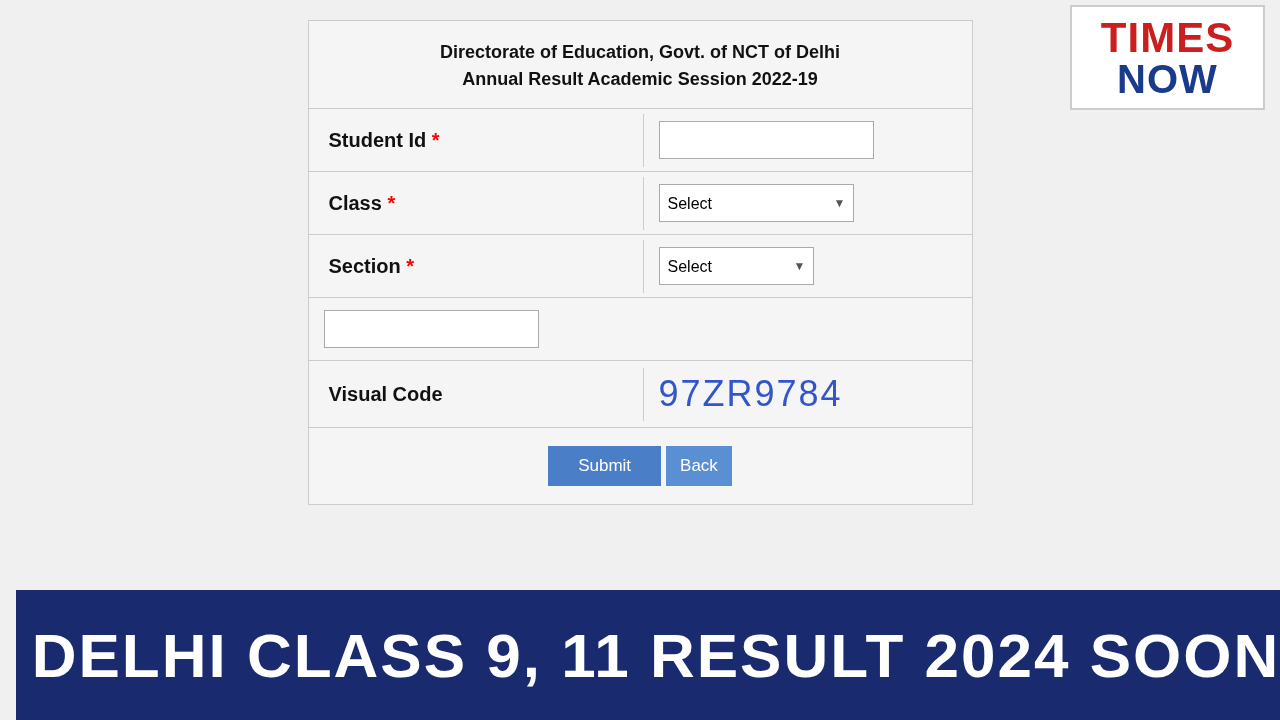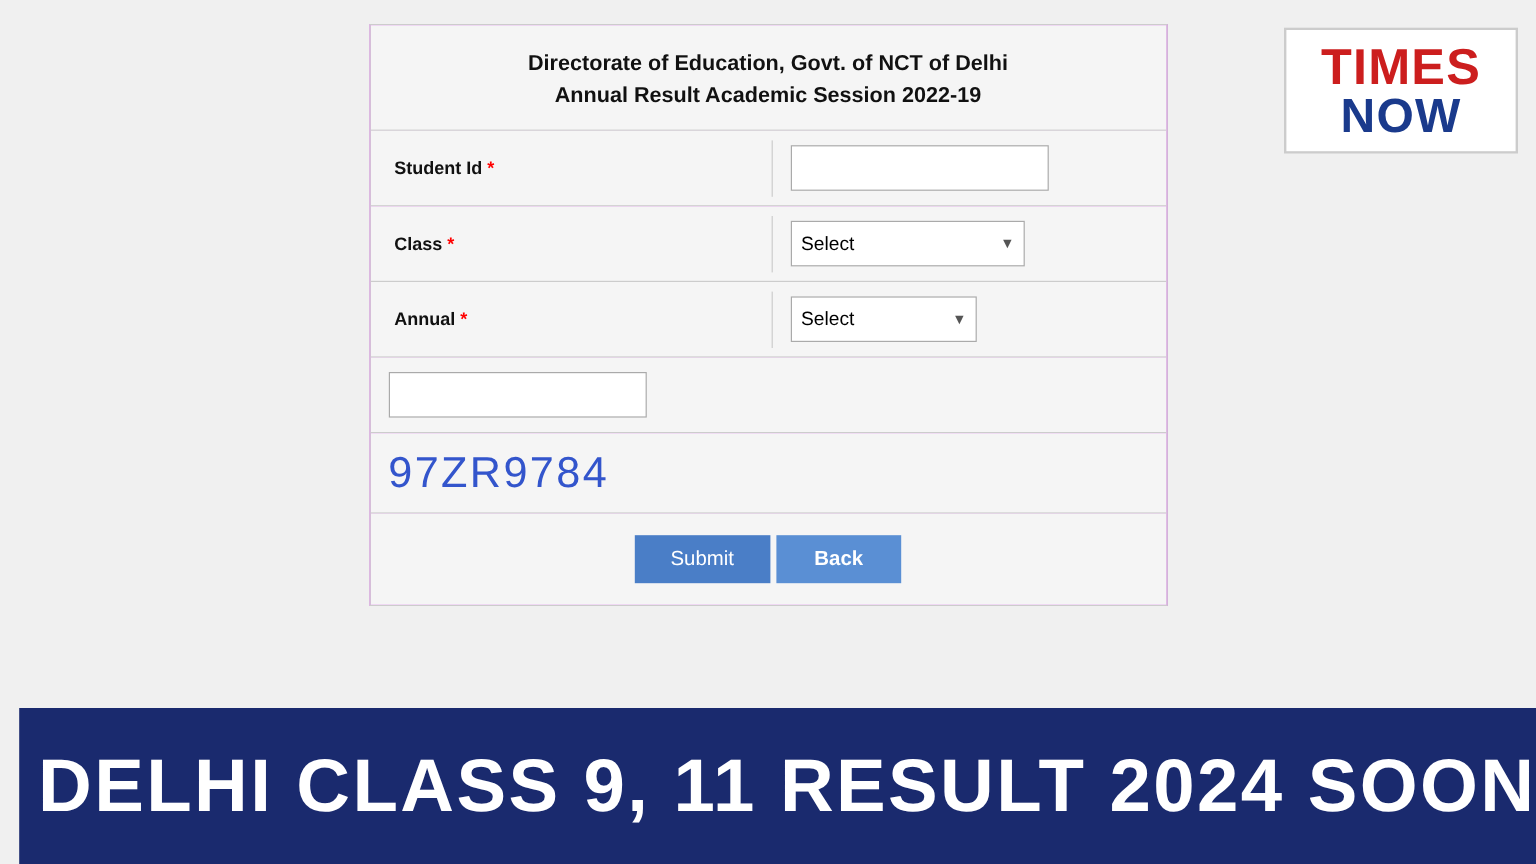--- a/index.html
+++ b/index.html
@@ -20,21 +20,21 @@
       display: flex;
       justify-content: center;
       align-items: flex-start;
       padding-top: 20px;
       position: relative;
     }
 
     
     .times-now-logo {
       position: absolute;
-      top: 23px;
+      top: 5px;
       right: 15px;
       width: 195px;
       height: 105px;
       background: white;
       border: 2px solid #ccc;
       display: flex;
       flex-direction: column;
       align-items: center;
       justify-content: center;
       padding: 5px;
@@ -84,21 +84,21 @@
       display: flex;
       align-items: center;
       border-bottom: 1px solid #ccc;
       background: #f5f5f5;
       min-height: 62px;
     }
 
     .form-label {
       width: 335px;
       padding: 15px 20px;
-      font-size: 15px;
+      font-size: 20px;
       font-weight: bold;
       color: #111;
       border-right: 1px solid #ccc;
     }
 
     .required {
       color: red;
     }
 
     .form-field {
@@ -178,27 +178,27 @@
       padding: 10px 30px;
       background: #4a7ec7;
       color: white;
       border: none;
       font-size: 17px;
       cursor: pointer;
       font-weight: normal;
     }
 
     .btn-back {
-      padding: 10px 32px;
+      padding: 10px 14px;
       background: #5a8fd4;
       color: white;
       border: none;
       font-size: 17px;
       cursor: pointer;
-      font-weight: bold;
+      font-weight: normal;
     }
 
     
     .bottom-banner {
       position: absolute;
       bottom: 0;
       left: 16px;
       width: 100%;
       height: 130px;
       background: #1a2a6e;
@@ -253,39 +253,42 @@
         <div class="select-wrapper">
           <select class="form-select-class">
             <option>Select</option>
           </select>
         </div>
       </div>
     </div>
 
     <div class="form-row">
       <div class="form-label">
-        <span>Annual</span>
+        <span>Section</span>
         <span class="required">*</span>
       </div>
       <div class="form-field">
         <div class="select-wrapper">
           <select class="form-select-section">
             <option>Select</option>
           </select>
         </div>
       </div>
     </div>
 
     <div class="form-row">
       <div class="form-field">
         <input type="text" class="form-input" style="">
       </div>
     </div>
 
     <div class="form-row">
+      <div class="form-label">
+        <span>Visual Code</span>
+      </div>
       <div class="form-field">
         <span class="visual-code-text">97ZR9784</span>
       </div>
     </div>
 
 
     <div class="buttons-row">
       <button class="btn-submit">Submit</button>
       <button class="btn-back">Back</button>
     </div>

